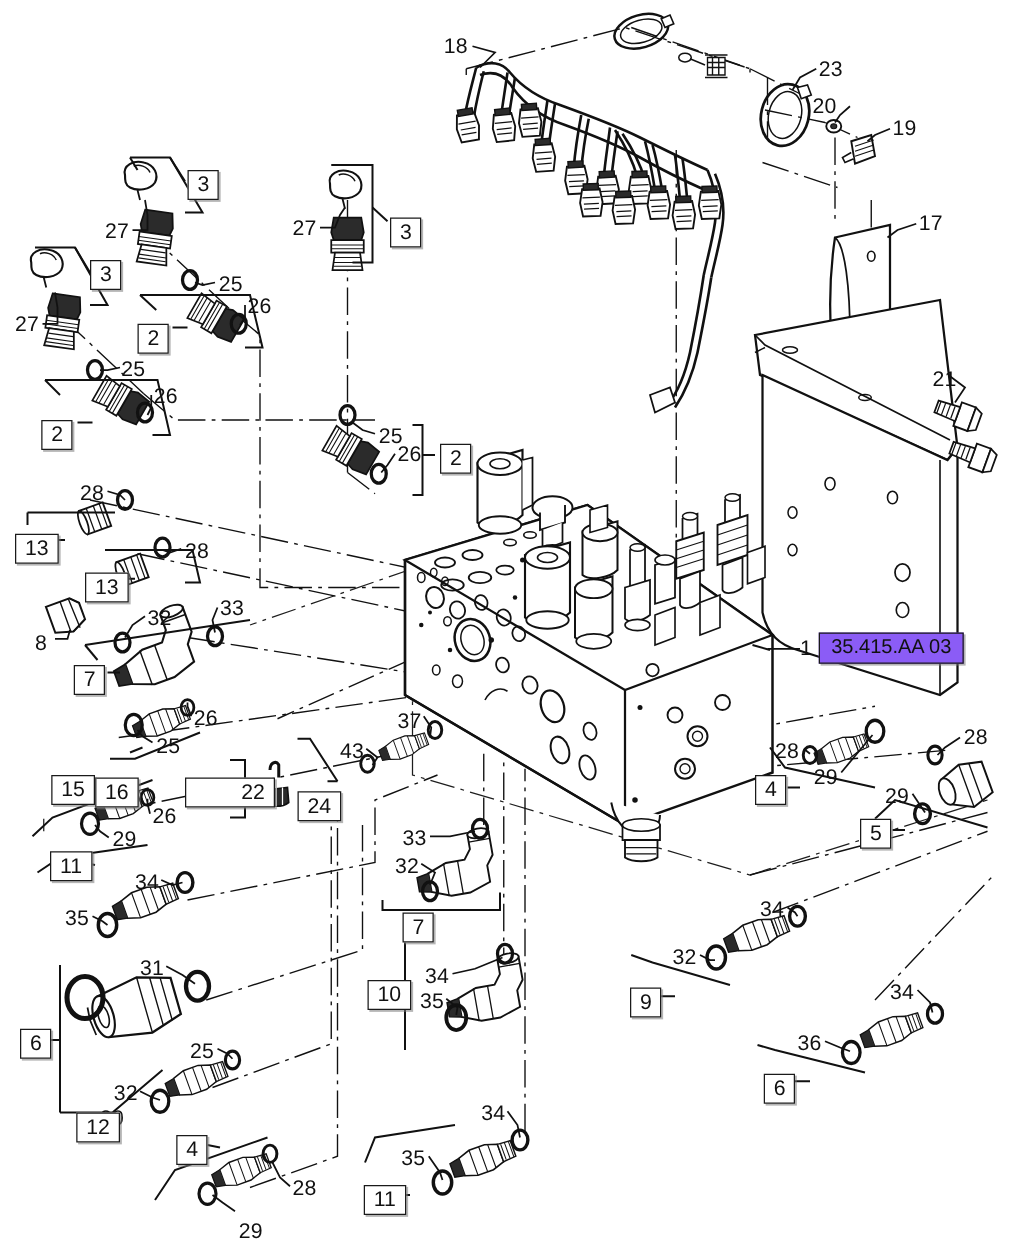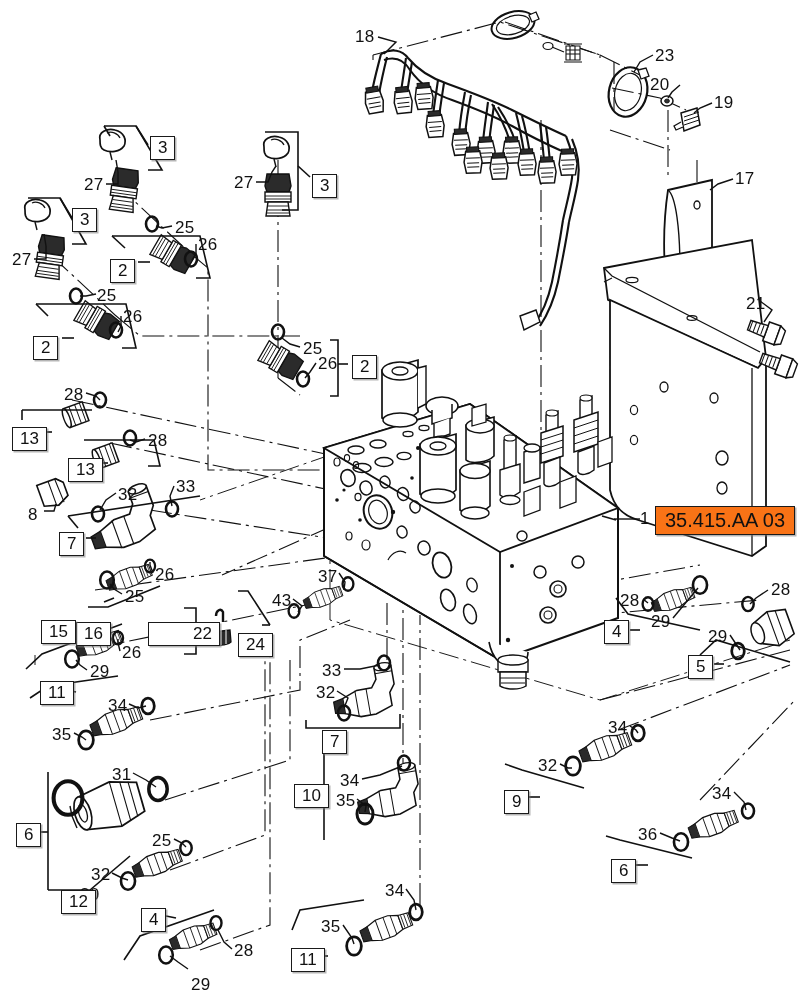--- a/index.html
+++ b/index.html
@@ -31,24 +31,24 @@
     background:#ffffff;
     padding:2px 7px 3px 7px;
     line-height:1;
     box-shadow:1.5px 1.5px 0 rgba(120,120,120,0.55);
     white-space:nowrap;
   }
   
   .refbox{
     position:absolute;
     font-family:"Liberation Sans", sans-serif;
-    font-size:20px;
+    font-size:16px;
     color:#111111;
     border:1.6px solid #1a1a1a;
-    background:#f97316;
+    background:#8b5cf6;
     padding:3px 9px 4px 9px;
     line-height:1;
     box-shadow:1.5px 1.5px 0 rgba(120,120,120,0.55);
     white-space:nowrap;
   }
 </style>
 </head>
 <body>
 
 <div id="sheet">

